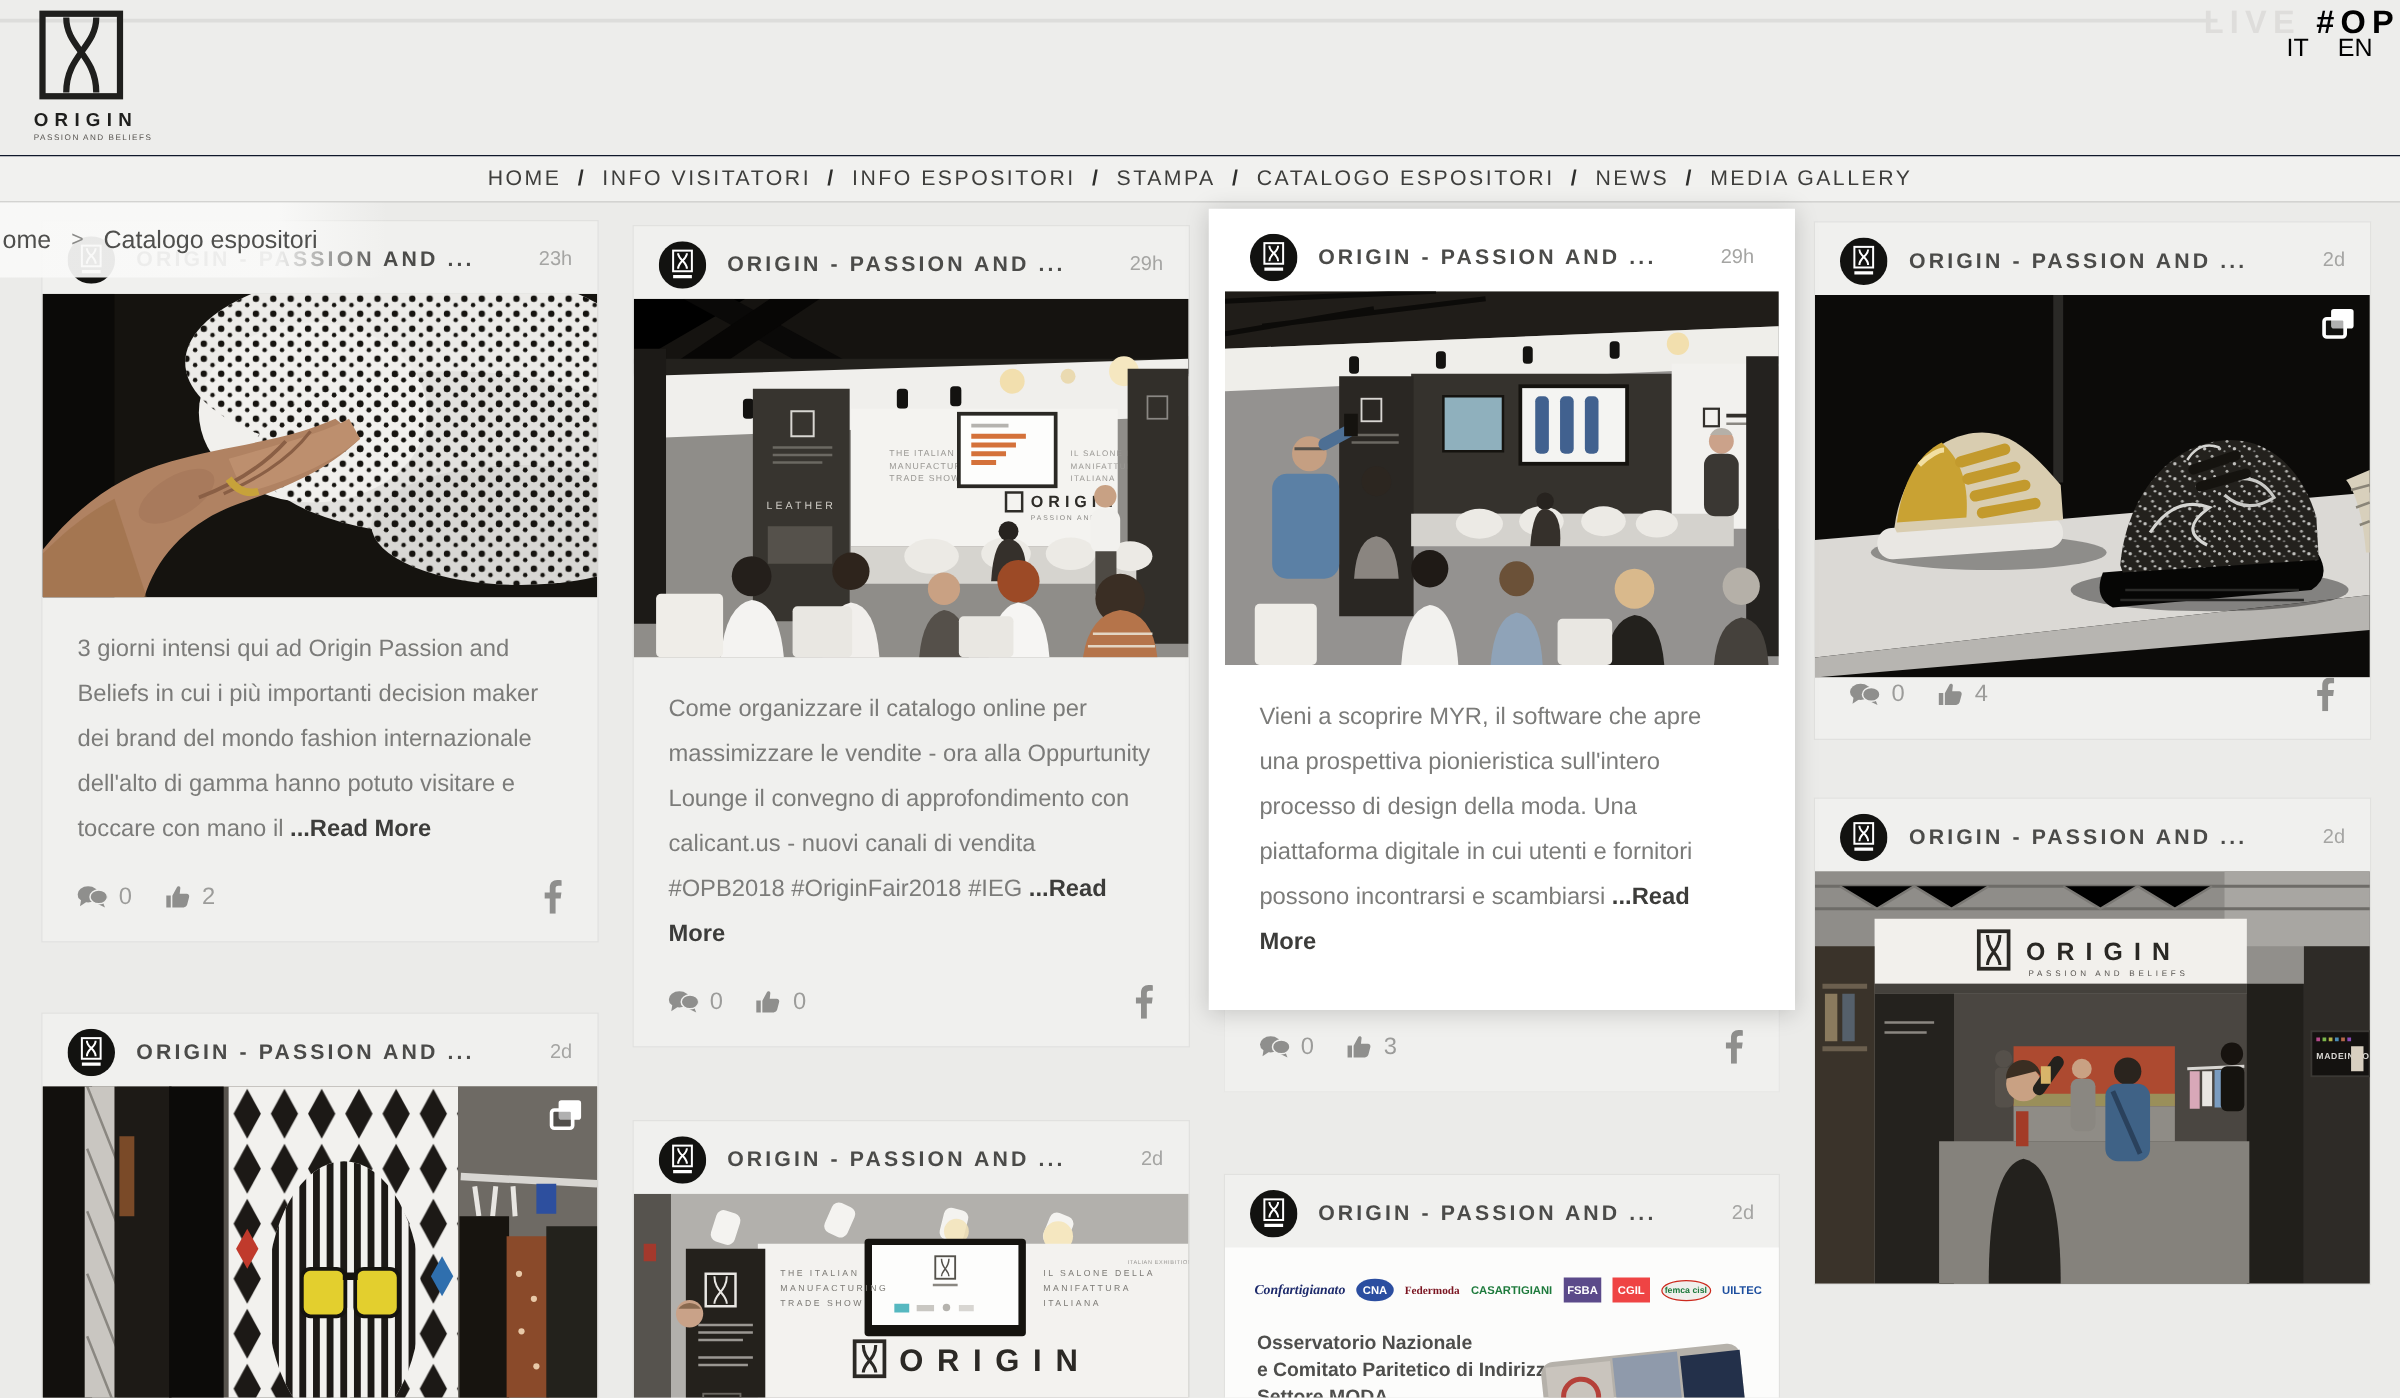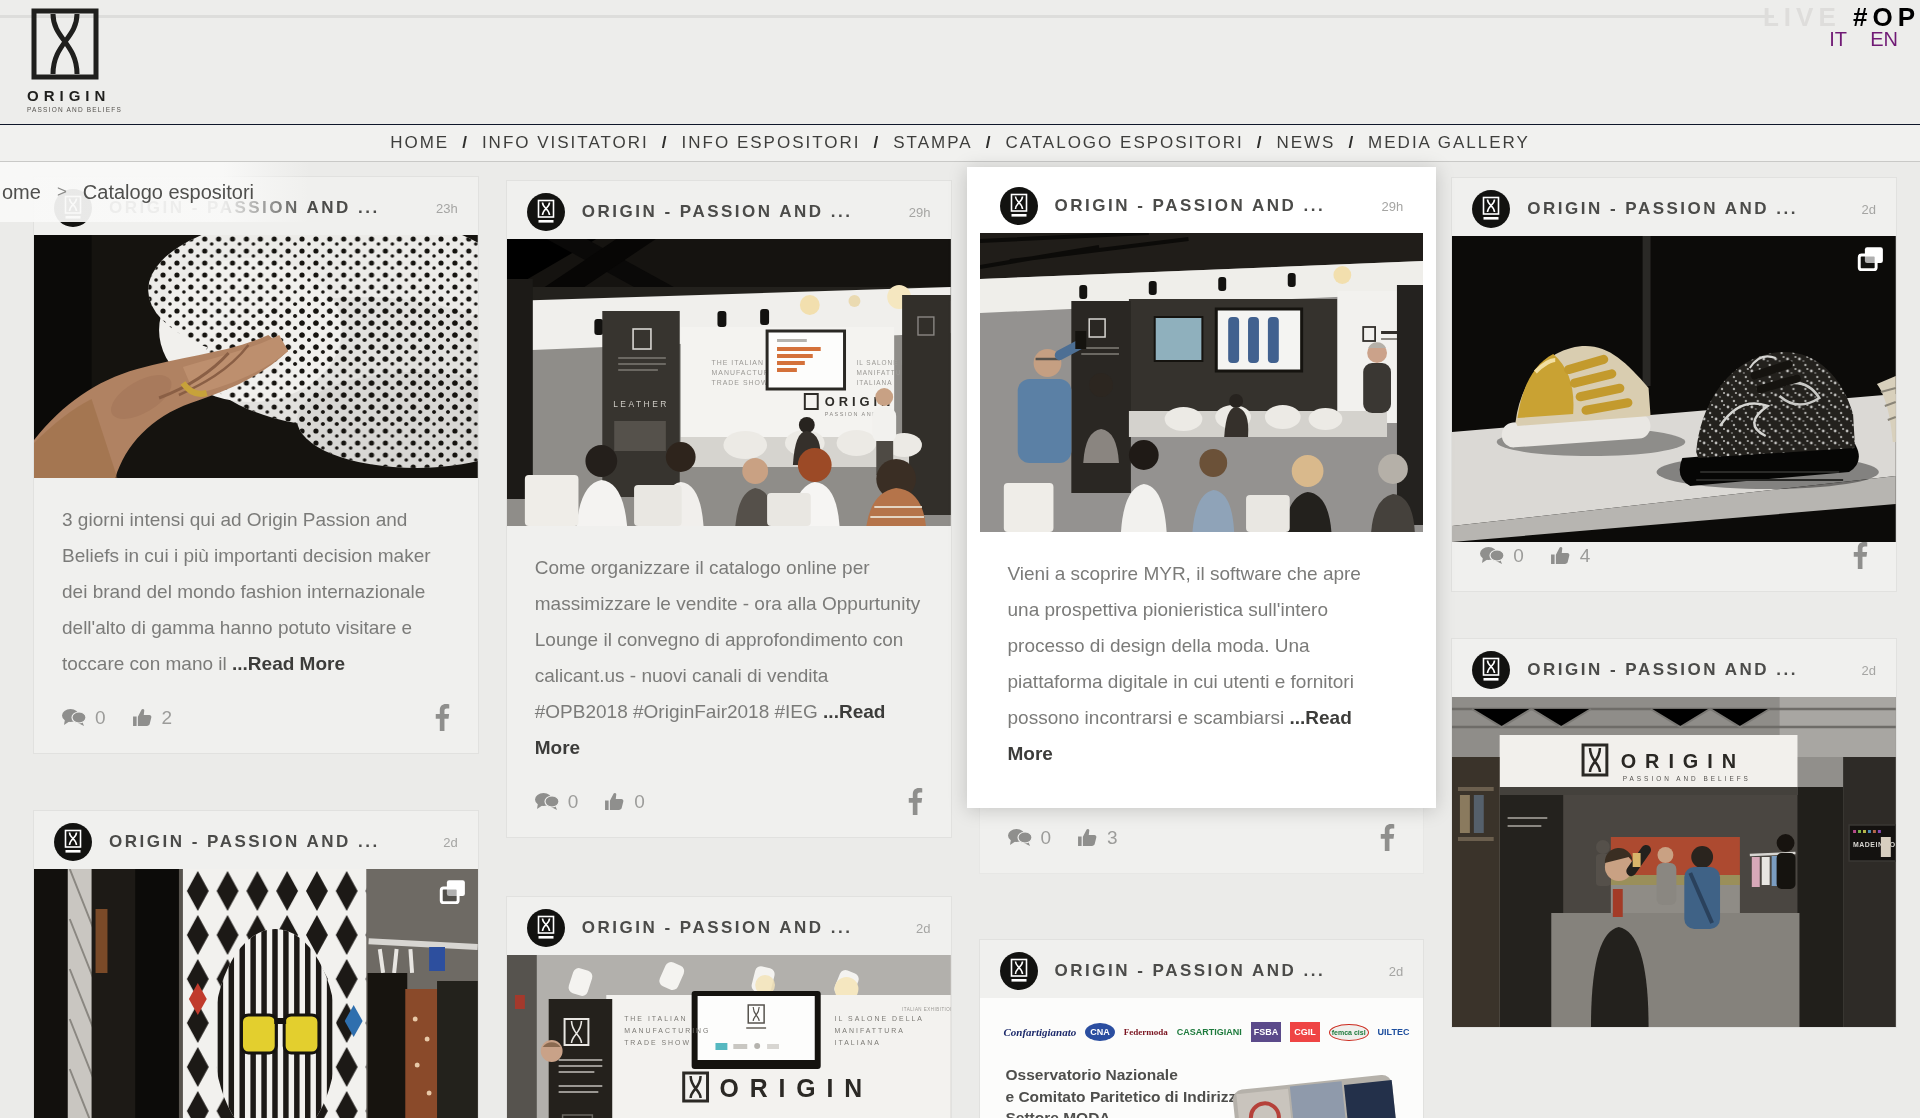--- a/index.html
+++ b/index.html
@@ -6,21 +6,21 @@
   html, body { width: 1920px; height: 1118px; overflow: hidden;
     background: #ebebe9; font-family: "Liberation Sans", "DejaVu Sans", sans-serif; }
 
   
   .top-header { position: relative; height: 124px; background: #ededeb; }
   .top-line { position: absolute; top: 15px; left: 0; width: 1774px; height: 3px; background: #dddddb; }
   .live-ticker { position: absolute; top: 2px; right: 0; white-space: nowrap;
     font-size: 26px; letter-spacing: 5px; font-weight: 600; }
   .live-ticker .live { color: #dedddb; }
   .live-ticker .live-tag { color: #000000; font-weight: 800; }
-  .lang-switch { position: absolute; top: 28px; right: 22px; font-size: 20px; color: #701a75; }
+  .lang-switch { position: absolute; top: 28px; right: 22px; font-size: 20px; color: #000000; }
   .lang-switch span { margin-left: 18px; cursor: pointer; }
   .logo-block { position: absolute; left: 27px; top: 8px; width: 76px; text-align: center; }
   .logo-name { font-size: 15px; font-weight: 700; letter-spacing: 5px; color: #1f1f1d; margin-top: 3px; }
   .logo-tagline { font-size: 6.5px; letter-spacing: 1.2px; color: #55524e; margin-top: 2px; white-space: nowrap; }
 
   
   .main-nav { height: 38px; background: #f1f1ef; border-top: 1px solid #0f172a; border-bottom: 1px solid #c9c9c7;
     display: flex; align-items: center; justify-content: center; gap: 13px;
     font-size: 17px; letter-spacing: 2px; color: #3e3e3c; }
   .main-nav .nav-item { cursor: pointer; }
@@ -41,21 +41,21 @@
 
   .card { background: #f0f0ee; border: 1px solid #e1e1df; display: flex; flex-direction: column; }
   .mb-c1 { margin-bottom: 56px; } .mb-c2 { margin-bottom: 58px; }
   .mb-c3 { margin-bottom: 65px; } .mb-c4 { margin-bottom: 46px; }
 
   .card-head { display: flex; align-items: center; padding: 12px 20px 8px; }
   .avatar { width: 38px; height: 38px; flex: 0 0 38px; }
   .avatar svg { display: block; }
   .card-author { font-size: 17px; font-weight: 700; letter-spacing: 2.5px; color: #4b4b49; margin-left: 17px;
     white-space: nowrap; overflow: hidden; flex: 1; }
-  .card-time { font-size: 13px; color: #a5a5a3; }
+  .card-time { font-size: 16px; color: #a5a5a3; }
 
   .photo { position: relative; overflow: hidden; background: #dcdad6; }
   .photo svg.scene { display: block; width: 100%; height: 100%; }
   .ph1 { height: 243px; } .ph2 { height: 287px; } .ph3 { height: 299px; } .ph4 { height: 306px; }
   .ph5 { height: 330px; } .ph6 { height: 320px; } .ph8 { height: 330px; }
 
   .album-icon { position: absolute; top: 10px; right: 12px; }
   .album-icon svg { display: block; }
 
   .card-text { font-size: 19px; line-height: 36px; color: #7b7b79; margin: 24px 28px 22px; }

